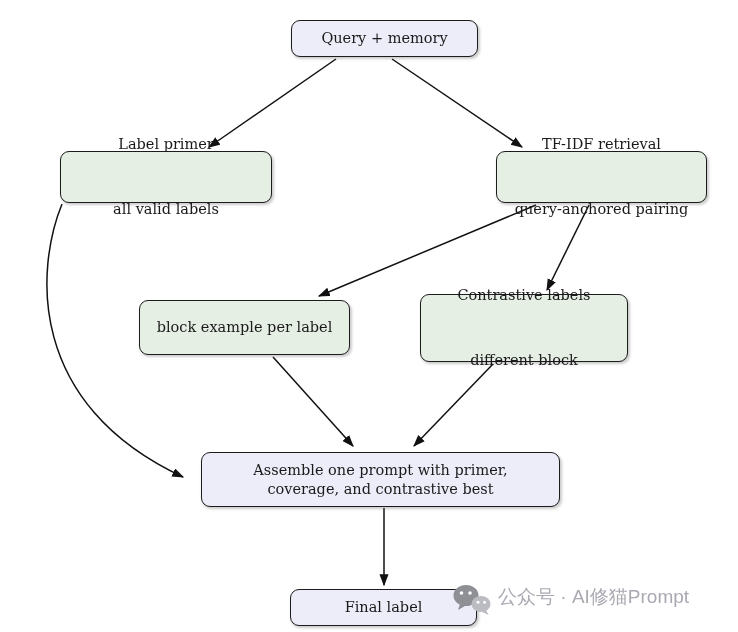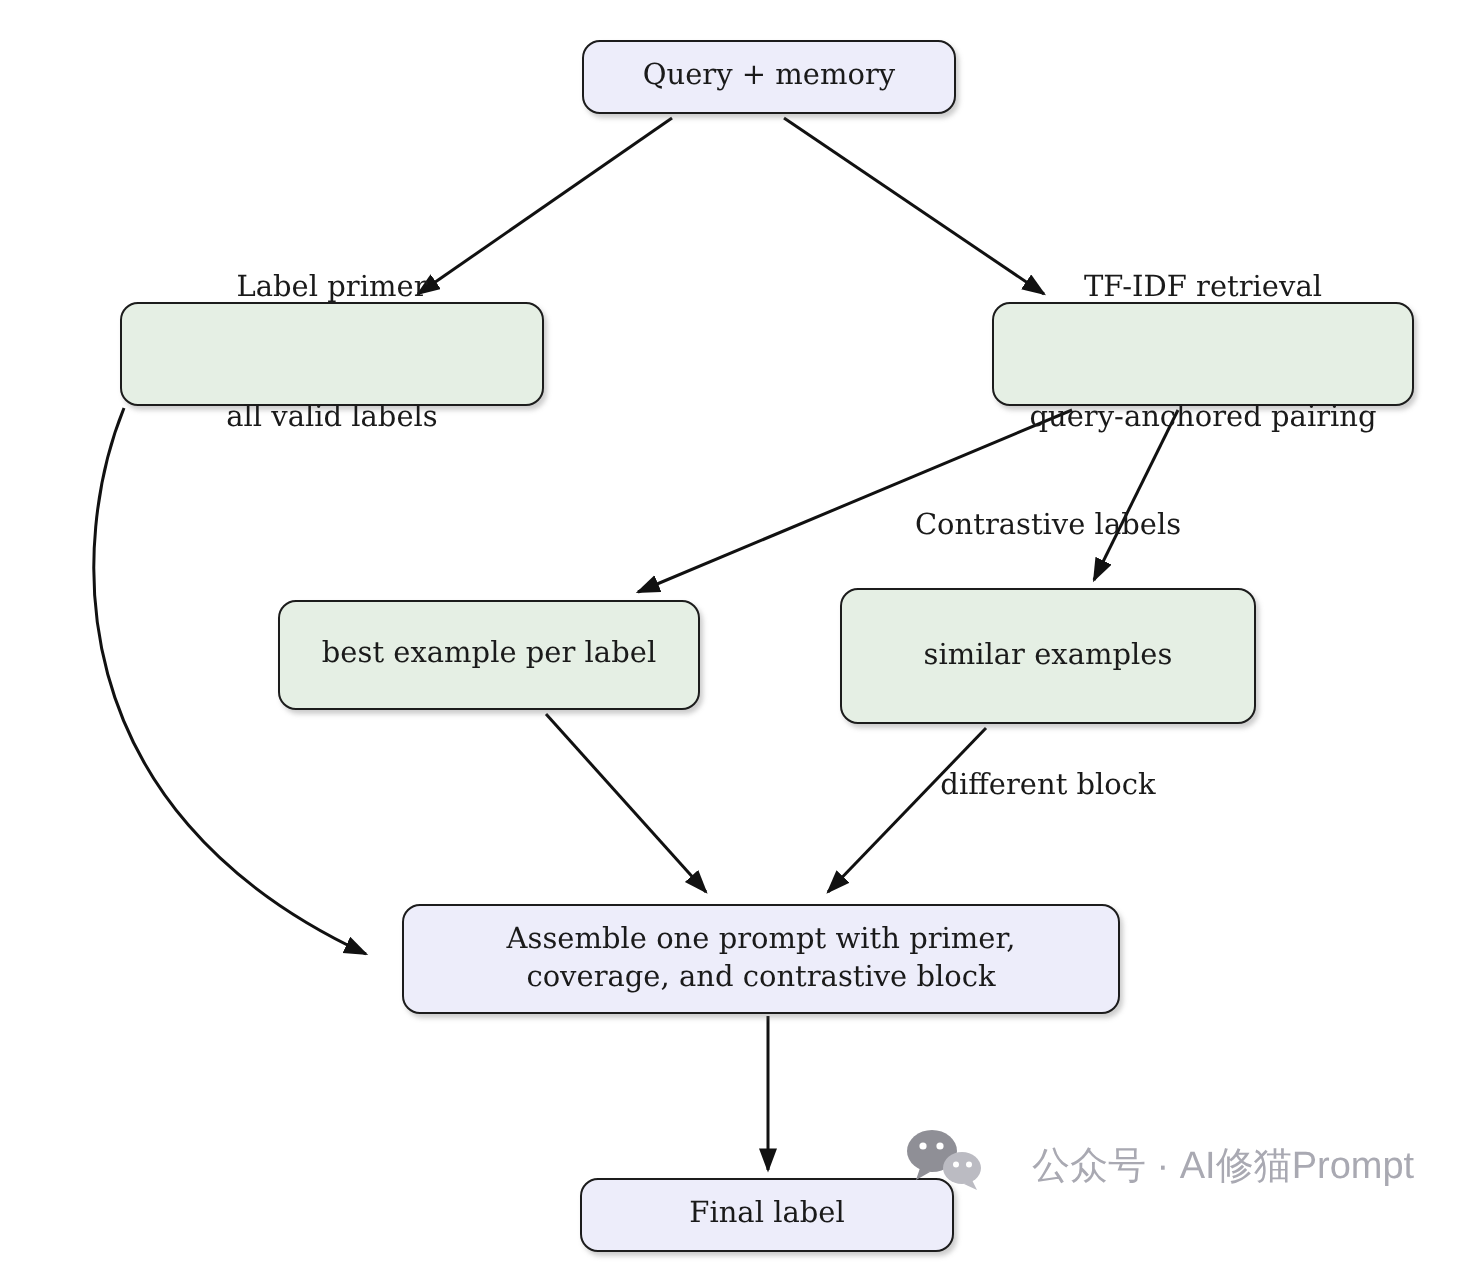--- a/index.html
+++ b/index.html
@@ -39,24 +39,24 @@
   .node.green{ background:var(--green,#e5efe4);gap:46px; }
   .n-query      { left:291px; top:20px;  width:187px; height:37px; }
   .n-primer     { left:60px;  top:151px; width:212px; height:52px; }
   .n-tfidf      { left:496px; top:151px; width:211px; height:52px; }
   .n-coverage   { left:139px; top:300px; width:211px; height:55px; }
   .n-contrastive{ left:420px; top:294px; width:208px; height:68px; }
   .n-assemble   { left:201px; top:452px; width:359px; height:55px; }
   .n-final      { left:290px; top:589px; width:187px; height:37px;text-align:right; }
   .watermark{
     position:absolute;
-    left:452px; top:564px;
+    left:452px; top:584px;
     display:flex;
-    align-items:flex-end;
-    gap:24px;
+    align-items:flex-start;
+    gap:6px;
     font-family:"Liberation Sans", sans-serif;
     font-size:19px;
     color:var(--wm,#a9a9b2);
     user-select:none;
   }
   .wm-icon{ width:40px; height:32px; flex:0 0 auto; }
 </style>
 </head>
 <body>
 
@@ -86,32 +86,31 @@
     <span>Label primer</span>
     <span>all valid labels</span>
   </div>
 
   <div class="node green n-tfidf">
     <span>TF-IDF retrieval</span>
     <span>query-anchored pairing</span>
   </div>
 
   <div class="node green n-coverage">
-    <span>best example per label</span>
+    <span>block example per label</span>
   </div>
 
   <div class="node green n-contrastive">
     <span>Contrastive labels</span>
-    <span>similar examples</span>
     <span>different block</span>
   </div>
 
   <div class="node purple n-assemble">
     <span>Assemble one prompt with primer,</span>
-    <span>coverage, and contrastive block</span>
+    <span>coverage, and contrastive best</span>
   </div>
 
   <div class="node purple n-final">
     <span>Final label</span>
   </div>
 
   <div class="watermark">
     <svg class="wm-icon" viewBox="0 0 40 32" xmlns="http://www.w3.org/2000/svg">
       <ellipse cx="14" cy="11.5" rx="12.5" ry="10.5" fill="#8f8f96"></ellipse>
       <path d="M8 20 L6 26 L13 22 Z" fill="#8f8f96"></path>

